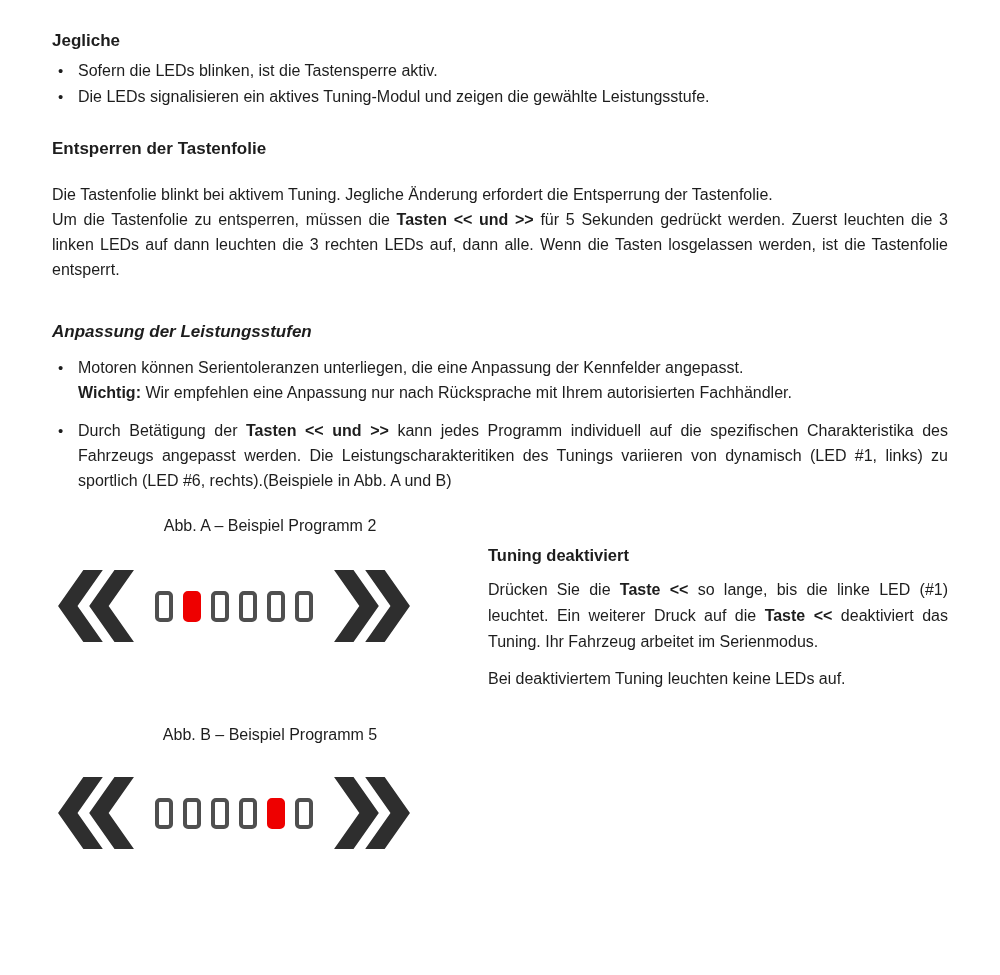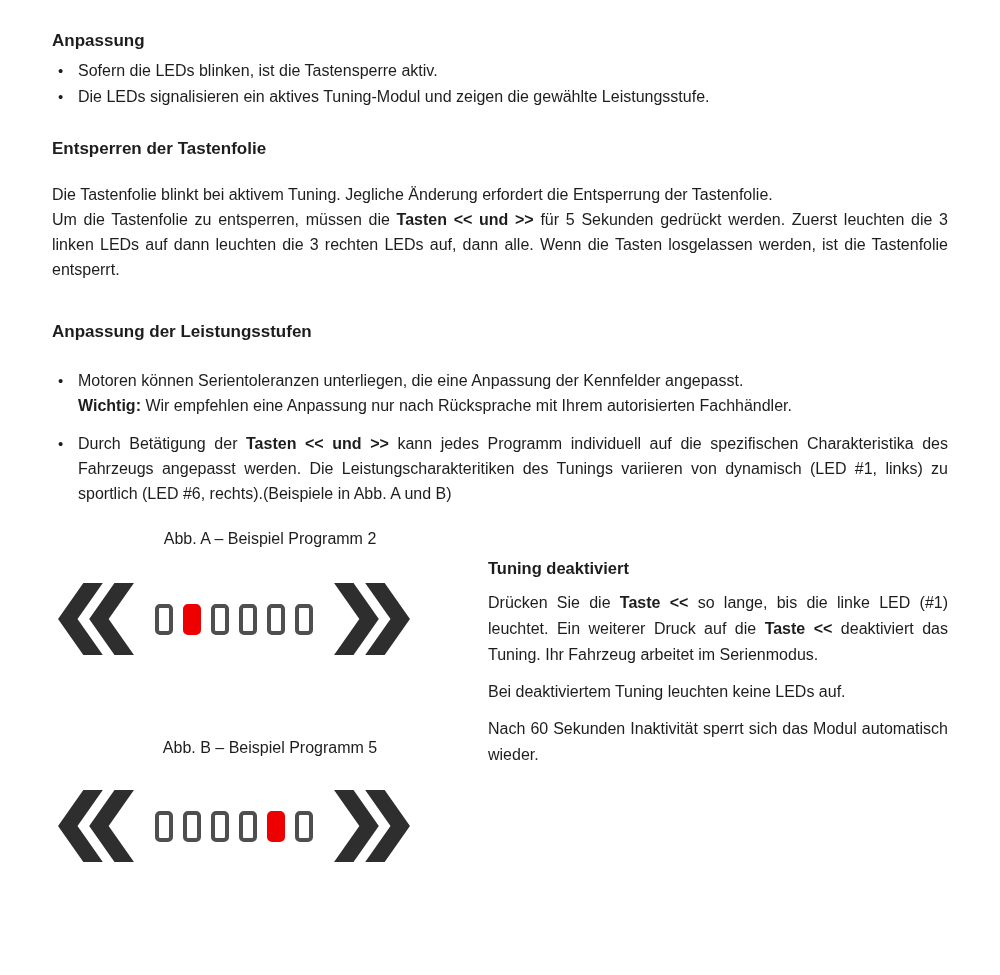--- a/index.html
+++ b/index.html
@@ -29,21 +29,21 @@
     text-align:justify;
     margin-bottom:1px;
   }
   .bullets li::before{
     content:"\2022";
     position:absolute;left:6px;top:0;
     font-size:15px;
   }
   .para{text-align:justify;}
   #sec-entsperren .section-title{margin-top:29px;margin-bottom:22px;}
-  #sec-anpassung .section-title{margin-top:39px;margin-bottom:25px;}
+  #sec-anpassung .section-title{margin-top:39px;margin-bottom:12px;font-style:italic;}
   #sec-anpassung .bullets li{margin-bottom:13px;}
   .columns{
     display:flex;
     margin-top:22px;
   }
   .col-left{
     width:436px;flex:0 0 436px;text-align:center;
   }
   .col-right{
     flex:1;
@@ -85,21 +85,21 @@
   .rc-para{
     text-align:justify;
     margin-bottom:11px;
   }
   #rc-aktivieren .rc-title{margin-top:15px;}
 </style>
 </head>
 <body>
 
 <section id="sec-hinweise">
-  <h2 class="section-title">Anpassung</h2>
+  <h2 class="section-title">Jegliche</h2>
   <ul class="bullets">
     <li>Sofern die LEDs blinken, ist die Tastensperre aktiv.</li>
     <li>Die LEDs signalisieren ein aktives Tuning-Modul und zeigen die gewählte Leistungsstufe.</li>
   </ul>
 </section>
 
 <section id="sec-entsperren">
   <h2 class="section-title">Entsperren der Tastenfolie</h2>
   <p class="para"><span>Die Tastenfolie blinkt bei aktivem Tuning. Jegliche Änderung erfordert die Entsperrung der Tastenfolie.</span><br><span>Um die Tastenfolie zu entsperren, müssen die </span><b>Tasten &lt;&lt; und &gt;&gt;</b><span> für 5 Sekunden gedrückt werden. Zuerst leuchten die 3 linken LEDs auf dann leuchten die 3 rechten LEDs auf, dann alle. Wenn die Tasten losgelassen werden, ist die Tastenfolie entsperrt.</span></p>
 </section>
@@ -162,17 +162,16 @@
 
   <div class="col-right">
 
     <div id="rc-deaktivieren">
       <h3 class="rc-title">Tuning deaktiviert</h3>
       <p class="rc-para"><span>Drücken Sie die </span><b>Taste &lt;&lt;</b><span> so lange, bis die linke LED (#1) leuchtet. Ein weiterer Druck auf die </span><b>Taste &lt;&lt;</b><span> deaktiviert das Tuning. Ihr Fahrzeug arbeitet im Serienmodus.</span></p>
       <p class="rc-para"><span>Bei deaktiviertem Tuning leuchten keine LEDs auf.</span></p>
     </div>
 
     <div id="rc-aktivieren">
-      <p class="rc-para"><span>Nach 60 Sekunden Inaktivität sperrt sich das Modul automatisch wieder.</span></p>
     </div>
 
   </div>
 </div>
 
 </body></html>

